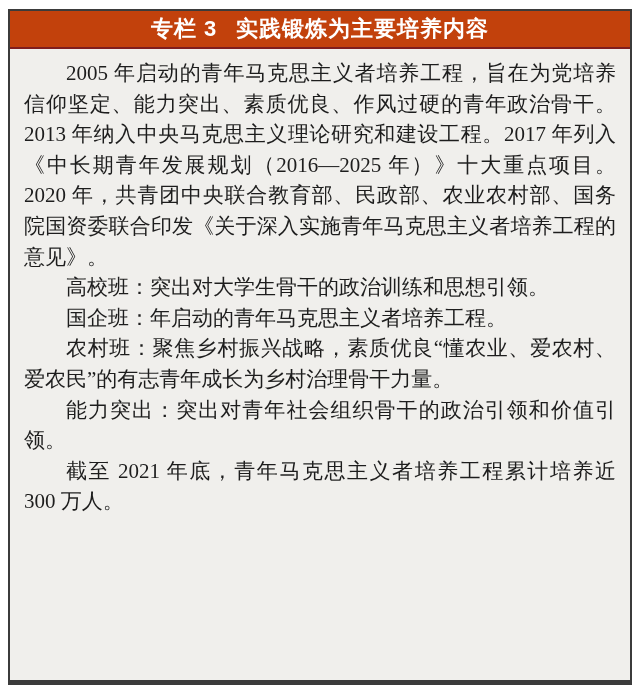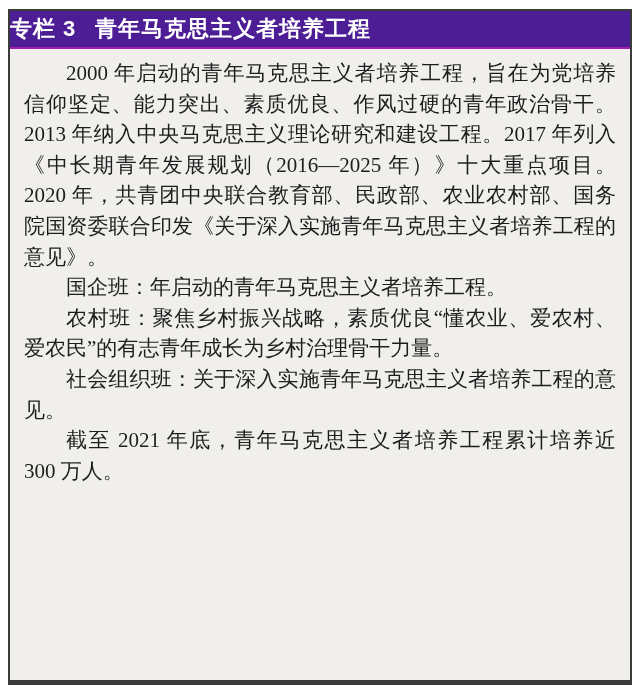--- a/index.html
+++ b/index.html
@@ -20,26 +20,26 @@
     background: #f0efec;
     border: 2px solid #3b3b3b;
     border-bottom-width: 5px;
     display: flex;
     flex-direction: column;
     overflow: hidden;
   }
   .box-header {
     height: 38px;
     flex: 0 0 38px;
-    background: #4c1d95;
-    border-bottom: 2px solid #a21caf;
+    background: #c2410c;
+    border-bottom: 2px solid #7f1d1d;
     color: #ffffff;
     display: flex;
     align-items: center;
-    justify-content: flex-start;
+    justify-content: center;
     font-family: "Liberation Sans", "DejaVu Sans", sans-serif;
     font-weight: bold;
     font-size: 22px;
     letter-spacing: 1px;
   }
   .box-header .header-label { margin-right: 0.85em; }
   .box-body {
     flex: 1 1 auto;
     padding: 9px 14px 0 14px;
     font-size: 21px;
@@ -51,23 +51,24 @@
     text-indent: 2em;
   }
 </style>
 </head>
 <body>
 
 <div class="page">
   <div class="box">
     <div class="box-header">
       <span class="header-label">专栏 3</span>
-      <span class="header-title">青年马克思主义者培养工程</span>
+      <span class="header-title">实践锻炼为主要培养内容</span>
     </div>
     <div class="box-body">
-      <p>2000 年启动的青年马克思主义者培养工程，旨在为党培养信仰坚定、能力突出、素质优良、作风过硬的青年政治骨干。2013 年纳入中央马克思主义理论研究和建设工程。2017 年列入《中长期青年发展规划（2016—2025 年）》十大重点项目。2020 年，共青团中央联合教育部、民政部、农业农村部、国务院国资委联合印发《关于深入实施青年马克思主义者培养工程的意见》。</p>
+      <p>2005 年启动的青年马克思主义者培养工程，旨在为党培养信仰坚定、能力突出、素质优良、作风过硬的青年政治骨干。2013 年纳入中央马克思主义理论研究和建设工程。2017 年列入《中长期青年发展规划（2016—2025 年）》十大重点项目。2020 年，共青团中央联合教育部、民政部、农业农村部、国务院国资委联合印发《关于深入实施青年马克思主义者培养工程的意见》。</p>
+      <p>高校班：突出对大学生骨干的政治训练和思想引领。</p>
       <p>国企班：年启动的青年马克思主义者培养工程。</p>
       <p>农村班：聚焦乡村振兴战略，素质优良“懂农业、爱农村、爱农民”的有志青年成长为乡村治理骨干力量。</p>
-      <p>社会组织班：关于深入实施青年马克思主义者培养工程的意见。</p>
+      <p>能力突出：突出对青年社会组织骨干的政治引领和价值引领。</p>
       <p>截至 2021 年底，青年马克思主义者培养工程累计培养近 300 万人。</p>
     </div>
   </div>
 </div>
 
 </body></html>

